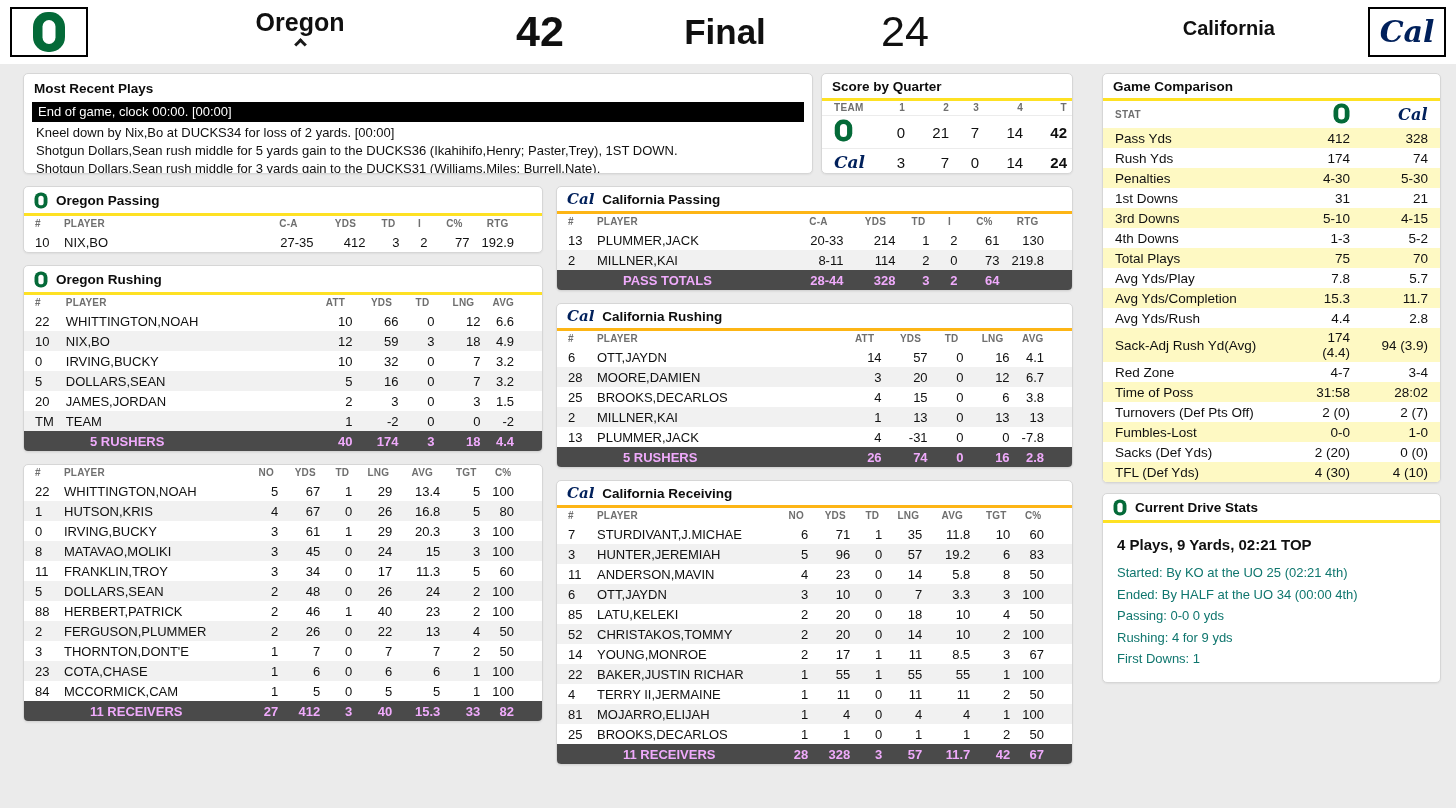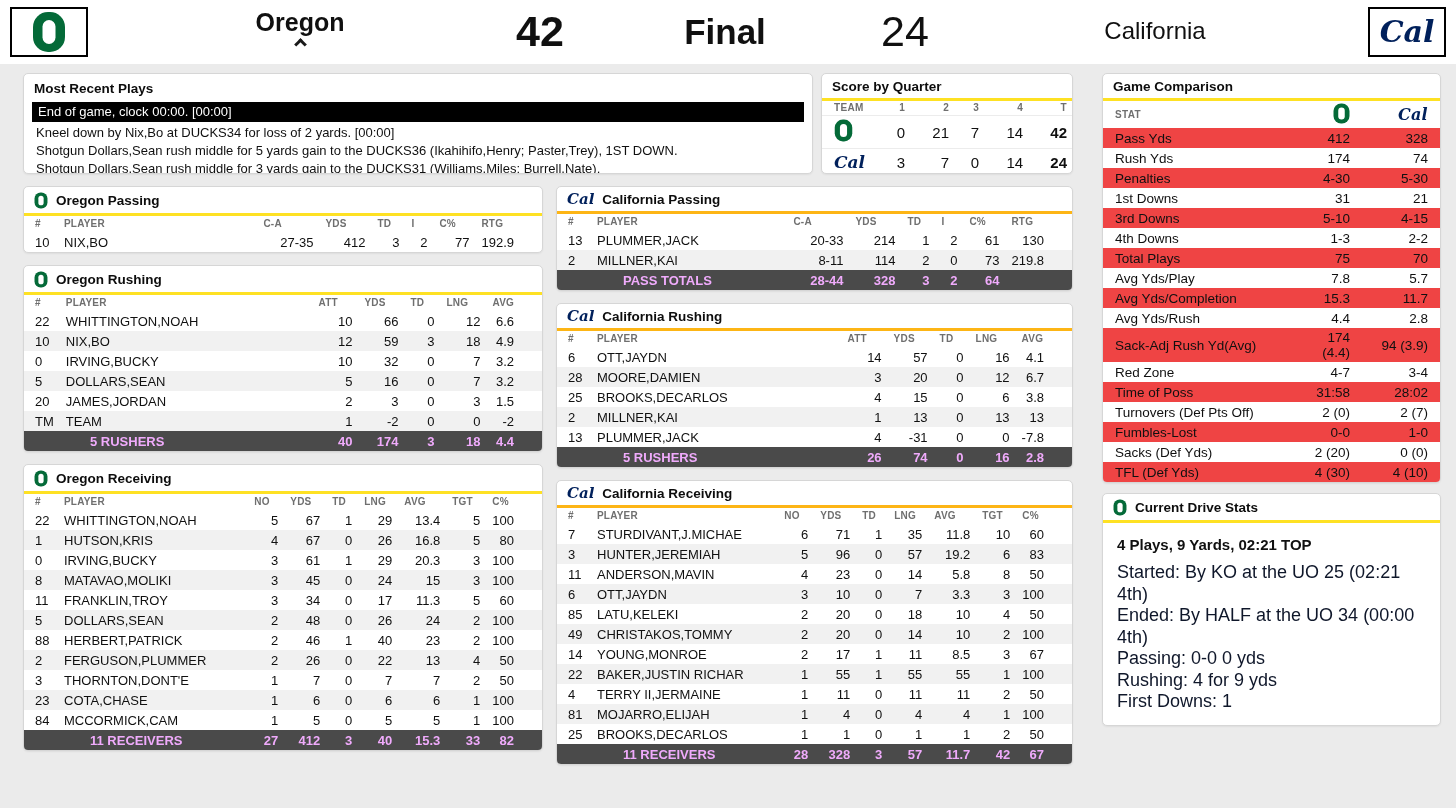--- a/index.html
+++ b/index.html
@@ -12,21 +12,21 @@
             display:flex;align-items:center;justify-content:center}
   .logo-box.left{left:10px}.logo-box.right{right:10px}
   .hdr-home{position:absolute;left:175px;top:9px;width:250px;text-align:center}
   .hdr-home .tname{font-size:25px;font-weight:700;line-height:26px}
   .chev{display:inline-block;width:9px;height:9px;border-top:3px solid #1a1a1a;border-right:3px solid #1a1a1a;
         transform:rotate(-45deg);margin-top:1px;cursor:pointer}
   .hdr-score{position:absolute;top:3px;font-size:43px;line-height:56px}
   .hdr-score.home{left:455px;width:170px;text-align:center;font-weight:700}
   .hdr-score.away{left:825px;width:160px;text-align:center;font-weight:400}
   .hdr-status{position:absolute;left:615px;top:12px;width:220px;text-align:center;font-size:35px;font-weight:700}
-  .hdr-away{position:absolute;left:1035px;top:17px;width:240px;text-align:center;font-size:24px;font-weight:400}
+  .hdr-away{position:absolute;left:1035px;top:17px;width:240px;text-align:right;font-size:20px;font-weight:700}
 
   .cal-script{font-family:"DejaVu Serif",serif;font-style:italic;font-weight:bold;line-height:1}
 
   
   .content{display:flex;gap:29px;padding:9px 15px 0 23px;align-items:flex-start}
   .left-wrap{width:1050px}
   .top-row{display:flex;gap:8px}
   .cols{display:flex;gap:13px;margin-top:12px}
   .col-left{width:520px;display:flex;flex-direction:column;gap:12px}
   .col-mid{width:517px;display:flex;flex-direction:column;gap:12px}
@@ -54,32 +54,32 @@
   .sbq-table td{text-align:right;font-size:15px;padding:3px 5px;border-top:1px solid #ececec;height:27px}
   .sbq-table td.teamcell{text-align:left;padding-left:12px}
   .sbq-table td.tot{font-weight:700}
 
   
   .gc-table{width:100%;border-collapse:collapse;font-size:13.5px}
   .gc-table th{font-size:10px;color:#6f6f6f;font-weight:700;letter-spacing:.3px;padding:2px 12px;height:24px;vertical-align:middle}
   .gc-stat-h{text-align:left}
   .gc-logo-h{text-align:right}
   .gc-table td{padding:2px 12px;height:20px}
-  .gc-table tr.alt{background:#ef4444}
+  .gc-table tr.alt{background:#fef9c3}
   .gc-val{text-align:right}
 
   
   .drive-body{padding:10px 14px 12px}
   .drive-headline{font-size:15px;font-weight:700;margin:3px 0 9px}
-  .drive-line{font-size:18px;line-height:21.5px;color:#0f172a}
+  .drive-line{font-size:13px;line-height:21.5px;color:#0f766e}
 
   
   table.stat{width:100%;border-collapse:collapse;font-size:13px}
   .stat th{font-size:10px;color:#6f6f6f;font-weight:700;letter-spacing:.2px;padding:2px 6px 3px}
-  .stat th.left{text-align:left}.stat th.right{text-align:left}
+  .stat th.left{text-align:left}.stat th.right{text-align:center}
   .stat td{padding:2px 6px;height:20px}
   .stat td.right{text-align:right}
   .stat td:first-child,.stat th:first-child{padding-left:11px}
   .stat td:last-child,.stat th:last-child{padding-right:28px}
   .stat tr.alt{background:#f1f1f1}
   .stat tr.total td{background:#4a4a4a;color:#f0abfc;font-weight:700}
   .stat td.flabel{padding-left:66px;text-align:left}
 </style>
 </head>
 <body>
@@ -311,29 +311,20 @@
                     <td class="right">3</td>
                     <td class="right">18</td>
                     <td class="right">4.4</td>
                   </tr>
                 </tbody>
               </table>
             </div>
         </section>
 
         <section class="panel">
-          <div class="panel-head u-o">
-            <span class="plogo">
-                <svg width="14" height="17" viewBox="0 0 34 42" aria-hidden="true">
-                  <rect x="1" y="1" width="32" height="40" rx="15" fill="#046A38"></rect>
-                  <rect x="10.5" y="9" width="13" height="24" rx="6.5" fill="#fff"></rect>
-                </svg>
-              </span>
-            <h2>Oregon Receiving</h2>
-          </div>
           <div>
               <table class="stat">
                 <colgroup>
                   <col style="width: 34px;">
                   <col>
                   <col style="width: 36px;">
                   <col style="width: 42px;">
                   <col style="width: 32px;">
                   <col style="width: 40px;">
                   <col style="width: 48px;">
@@ -729,21 +720,21 @@
                     <td class="left">LATU,KELEKI</td>
                     <td class="right">2</td>
                     <td class="right">20</td>
                     <td class="right">0</td>
                     <td class="right">18</td>
                     <td class="right">10</td>
                     <td class="right">4</td>
                     <td class="right">50</td>
                   </tr>
                   <tr class="alt">
-                    <td class="left">49</td>
+                    <td class="left">52</td>
                     <td class="left">CHRISTAKOS,TOMMY</td>
                     <td class="right">2</td>
                     <td class="right">20</td>
                     <td class="right">0</td>
                     <td class="right">14</td>
                     <td class="right">10</td>
                     <td class="right">2</td>
                     <td class="right">100</td>
                   </tr>
                   <tr>
@@ -867,21 +858,21 @@
               <td class="gc-val">21</td>
             </tr>
             <tr class="alt">
               <td class="gc-stat">3rd Downs</td>
               <td class="gc-val">5-10</td>
               <td class="gc-val">4-15</td>
             </tr>
             <tr>
               <td class="gc-stat">4th Downs</td>
               <td class="gc-val">1-3</td>
-              <td class="gc-val">2-2</td>
+              <td class="gc-val">5-2</td>
             </tr>
             <tr class="alt">
               <td class="gc-stat">Total Plays</td>
               <td class="gc-val">75</td>
               <td class="gc-val">70</td>
             </tr>
             <tr>
               <td class="gc-stat">Avg Yds/Play</td>
               <td class="gc-val">7.8</td>
               <td class="gc-val">5.7</td>

